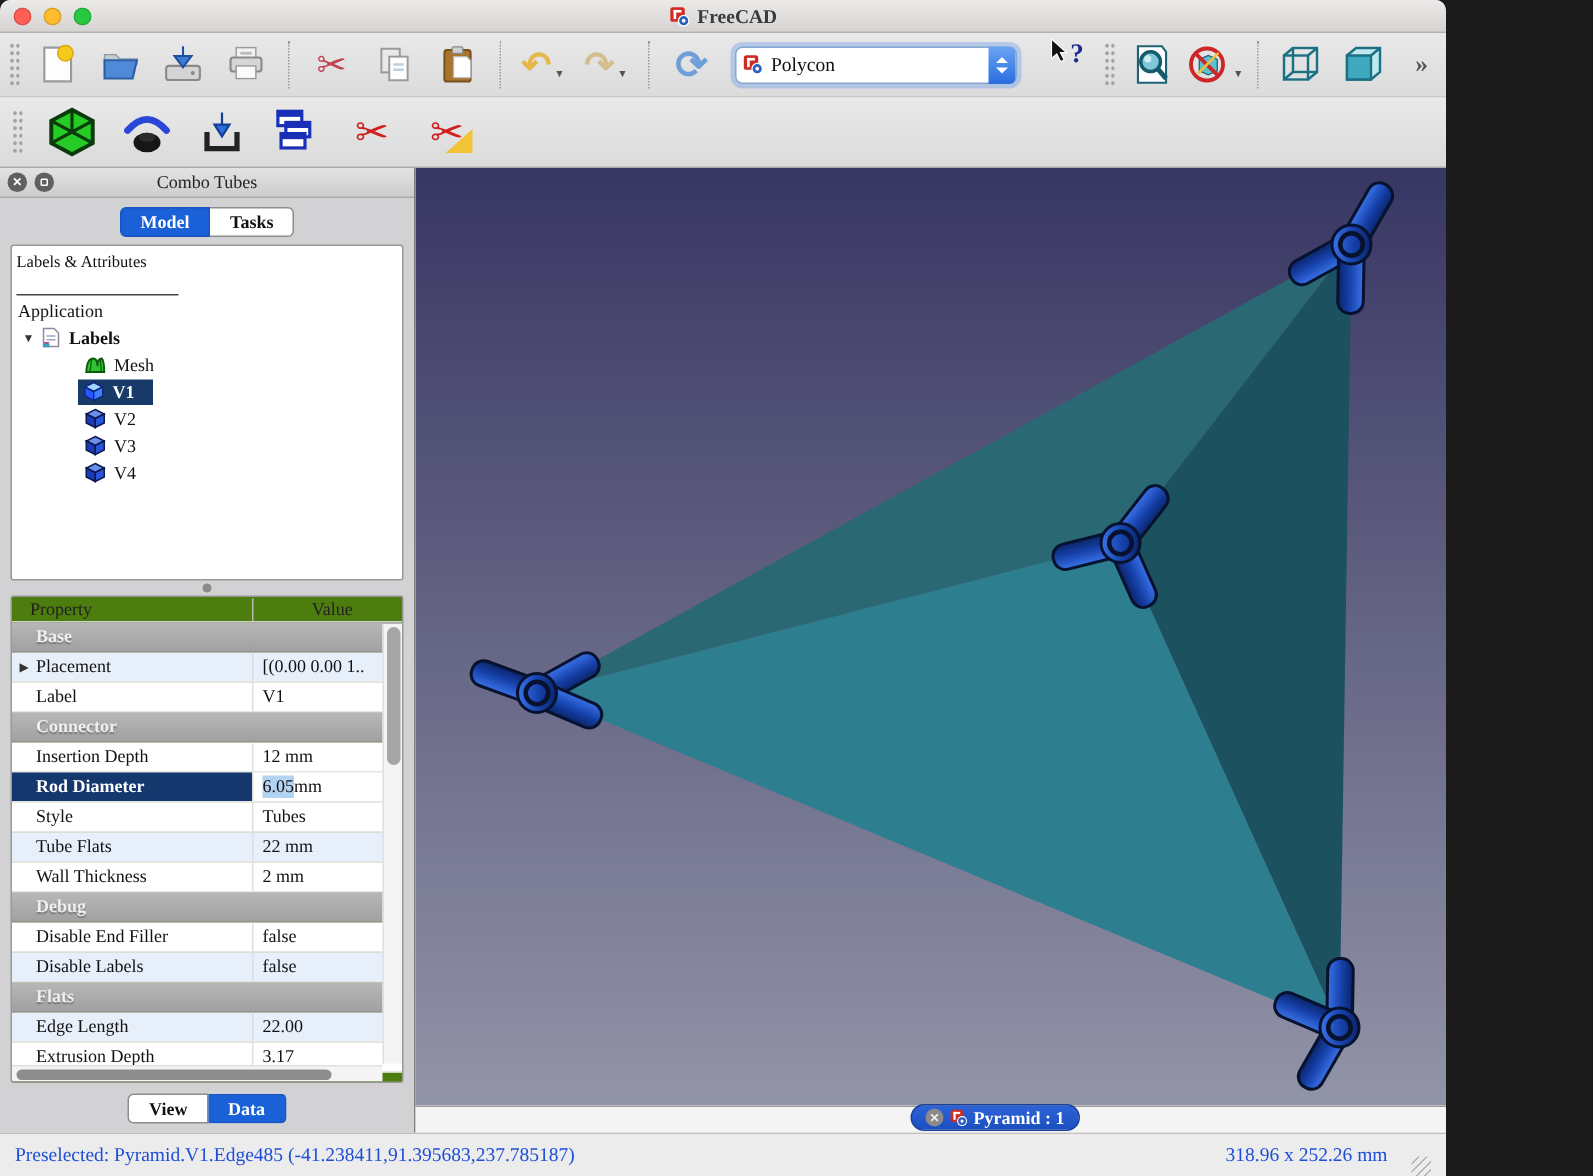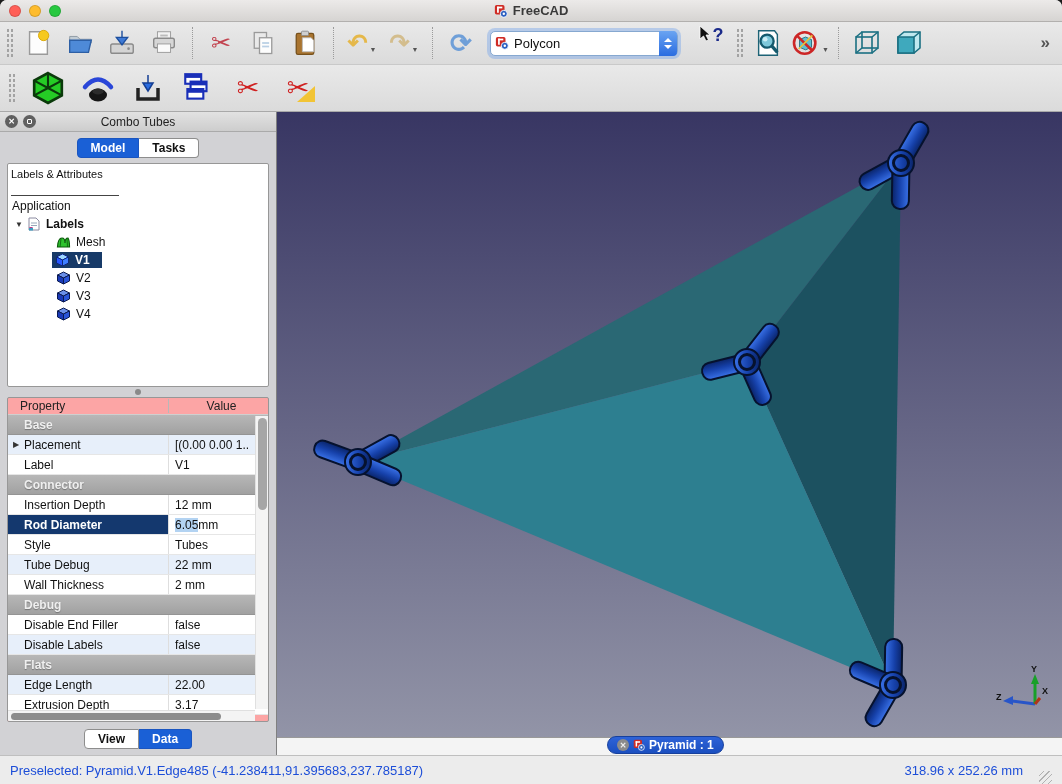--- a/index.html
+++ b/index.html
@@ -1,18 +1,18 @@
 <!DOCTYPE html>
 <html><head>
 <meta charset="utf-8">
 <style>
   html,body{margin:0;padding:0;background:#1b1b1b;}
   *{box-sizing:border-box;}
-  .window{width:1062px;height:784px;position:relative;overflow:hidden;
-    font-family:Liberation Sans, sans-serif;background:#e3e3e3;
+  .window{width:964px;height:784px;position:relative;overflow:hidden;
+    font-family:Liberation Serif, serif;background:#e3e3e3;
     border-radius:7px 7px 0 0;}
   
   .titlebar{height:22px;background:linear-gradient(#eceae9,#d6d4d2);
     border-bottom:1px solid #b2b0ae;display:flex;align-items:center;position:relative;}
   .traffic{display:flex;gap:8px;padding-left:9px;z-index:2;}
   .light{width:12px;height:12px;border-radius:50%;border:0.5px solid rgba(0,0,0,.15);}
   .title-center{position:absolute;left:0;right:0;display:flex;justify-content:center;
     align-items:center;gap:5px;font-size:13px;font-weight:bold;color:#3a3a3a;}
   
   .toolbar{display:flex;align-items:center;background:linear-gradient(#e9e9e9,#dbdbdb);}
@@ -74,21 +74,21 @@
   .ticon{width:15px;height:14px;margin-right:5px;flex:none;}
   .tlabel{white-space:nowrap;}
   .bold{font-weight:bold;}
   .indent2{padding-left:48px;}
   .tsel{display:flex;align-items:center;background:#173a68;color:#fff;font-weight:bold;
     padding:1px 12px 1px 3px;}
   
   .splitter{height:10px;display:flex;align-items:center;justify-content:center;flex:none;}
   .splitter .dot{width:6px;height:6px;border-radius:50%;background:#8a8a8a;}
   
-  .propbox{margin:0 7px;background:#fca5a5;border:1px solid #979797;border-radius:2px;
+  .propbox{margin:0 7px;background:#4d7c0f;border:1px solid #979797;border-radius:2px;
     flex:1;position:relative;font-size:12px;overflow:hidden;}
   .pch{display:flex;height:17px;align-items:center;color:#222;border-bottom:1px solid #cfcfcf;}
   .pch .c1{flex:0 0 160px;padding-left:12px;}
   .pch .c2{flex:1;border-left:1px solid #b8b8b8;padding-left:6px;text-align:center;}
   .pgroup{height:20px;background:linear-gradient(#b7b7b7,#a1a1a1);color:#efefef;
     font-weight:bold;padding-left:16px;display:flex;align-items:center;
     border-bottom:1px solid #949494;text-shadow:0 1px 1px rgba(0,0,0,.3);}
   .prow{display:flex;height:20px;align-items:stretch;border-bottom:1px solid #e6e6e6;background:#fff;}
   .prow.alt{background:#e7effa;}
   .pgut{width:16px;display:flex;align-items:center;justify-content:center;
@@ -418,21 +418,21 @@
             <span> mm</span>
           </span>
         </div>
         <div class="prow">
           <span class="pgut"></span>
           <span class="plab">Style</span>
           <span class="pval">Tubes</span>
         </div>
         <div class="prow alt">
           <span class="pgut"></span>
-          <span class="plab">Tube Debug</span>
+          <span class="plab">Tube Flats</span>
           <span class="pval">22 mm</span>
         </div>
         <div class="prow">
           <span class="pgut"></span>
           <span class="plab">Wall Thickness</span>
           <span class="pval">2 mm</span>
         </div>
         <div class="pgroup">Debug</div>
         <div class="prow">
           <span class="pgut"></span>

